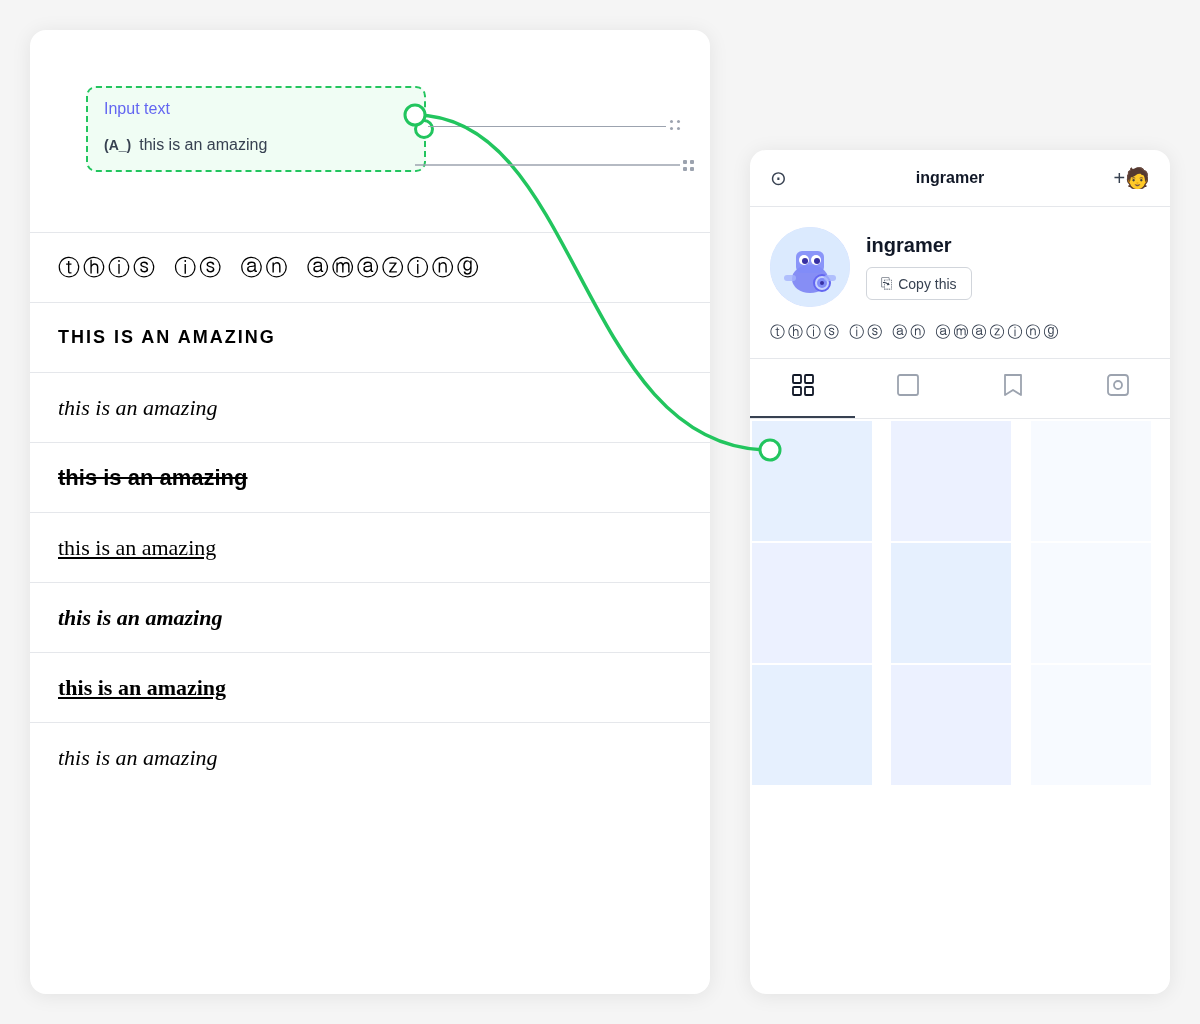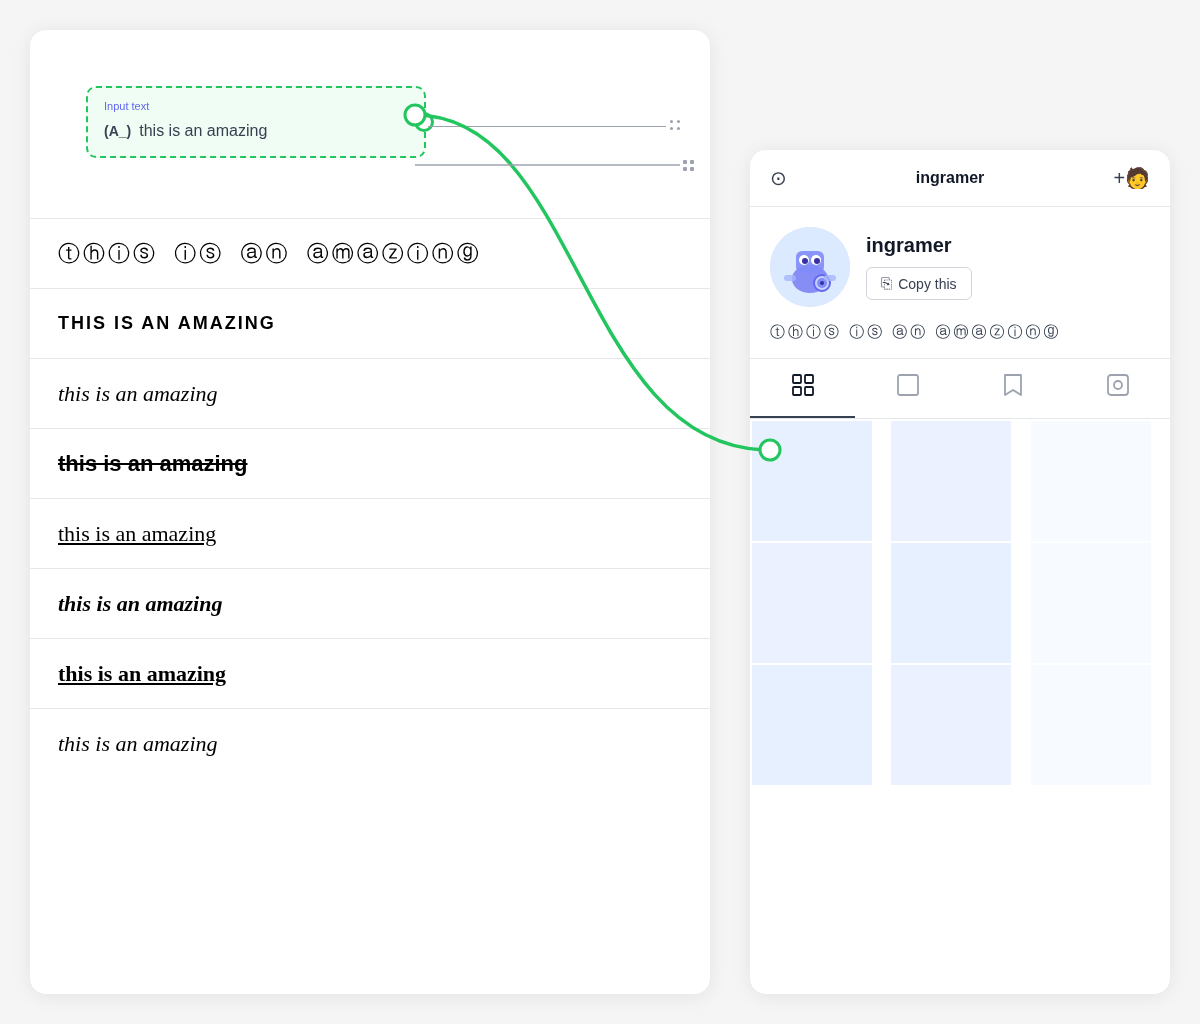--- a/index.html
+++ b/index.html
@@ -39,23 +39,23 @@
       border-radius: 10px;
       padding: 12px 16px 16px 16px;
       background: #f0fdf4;
       position: relative;
       display: inline-block;
       min-width: 340px;
     }
 
     .input-label {
       color: #6366f1;
-      font-size: 11px;
+      font-size: 16px;
       font-weight: 500;
-      margin-bottom: 10px;
+      margin-bottom: 18px;
     }
 
     .input-content {
       display: flex;
       align-items: center;
       gap: 8px;
       color: #374151;
       font-size: 16px;
       text-align: right;
     }

